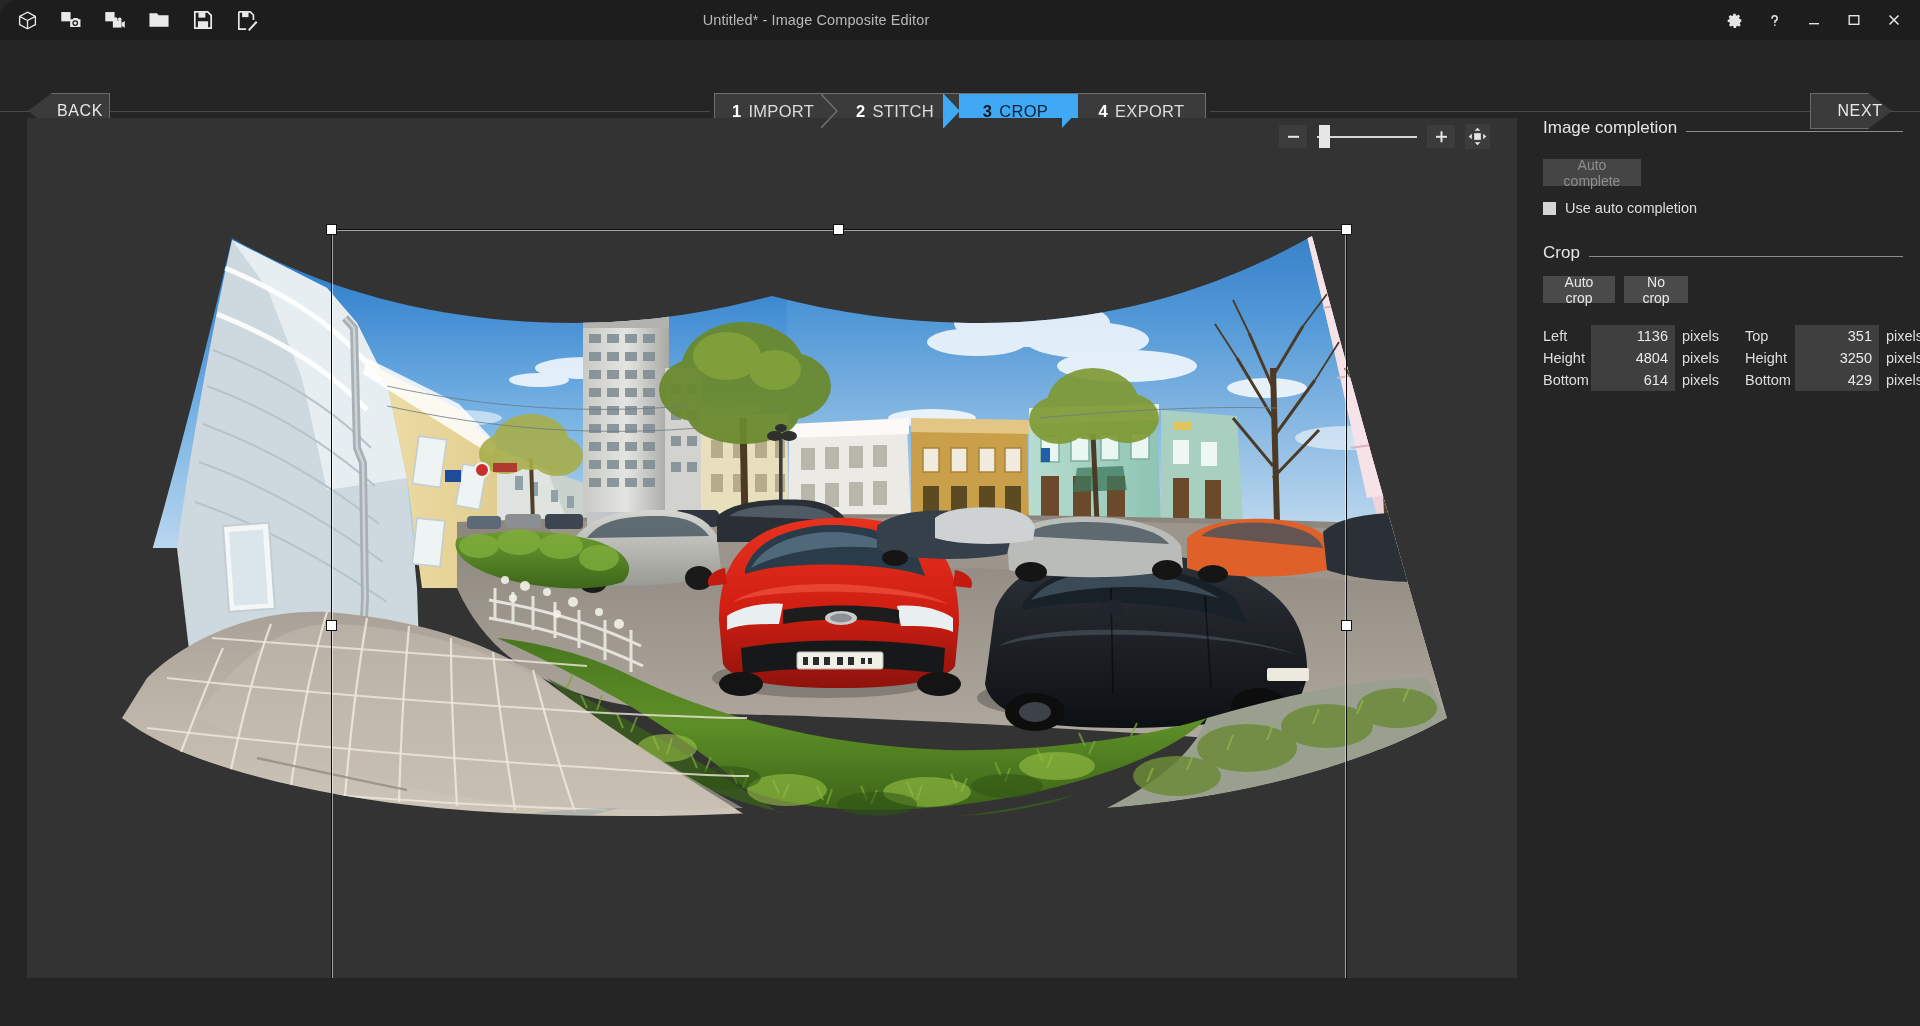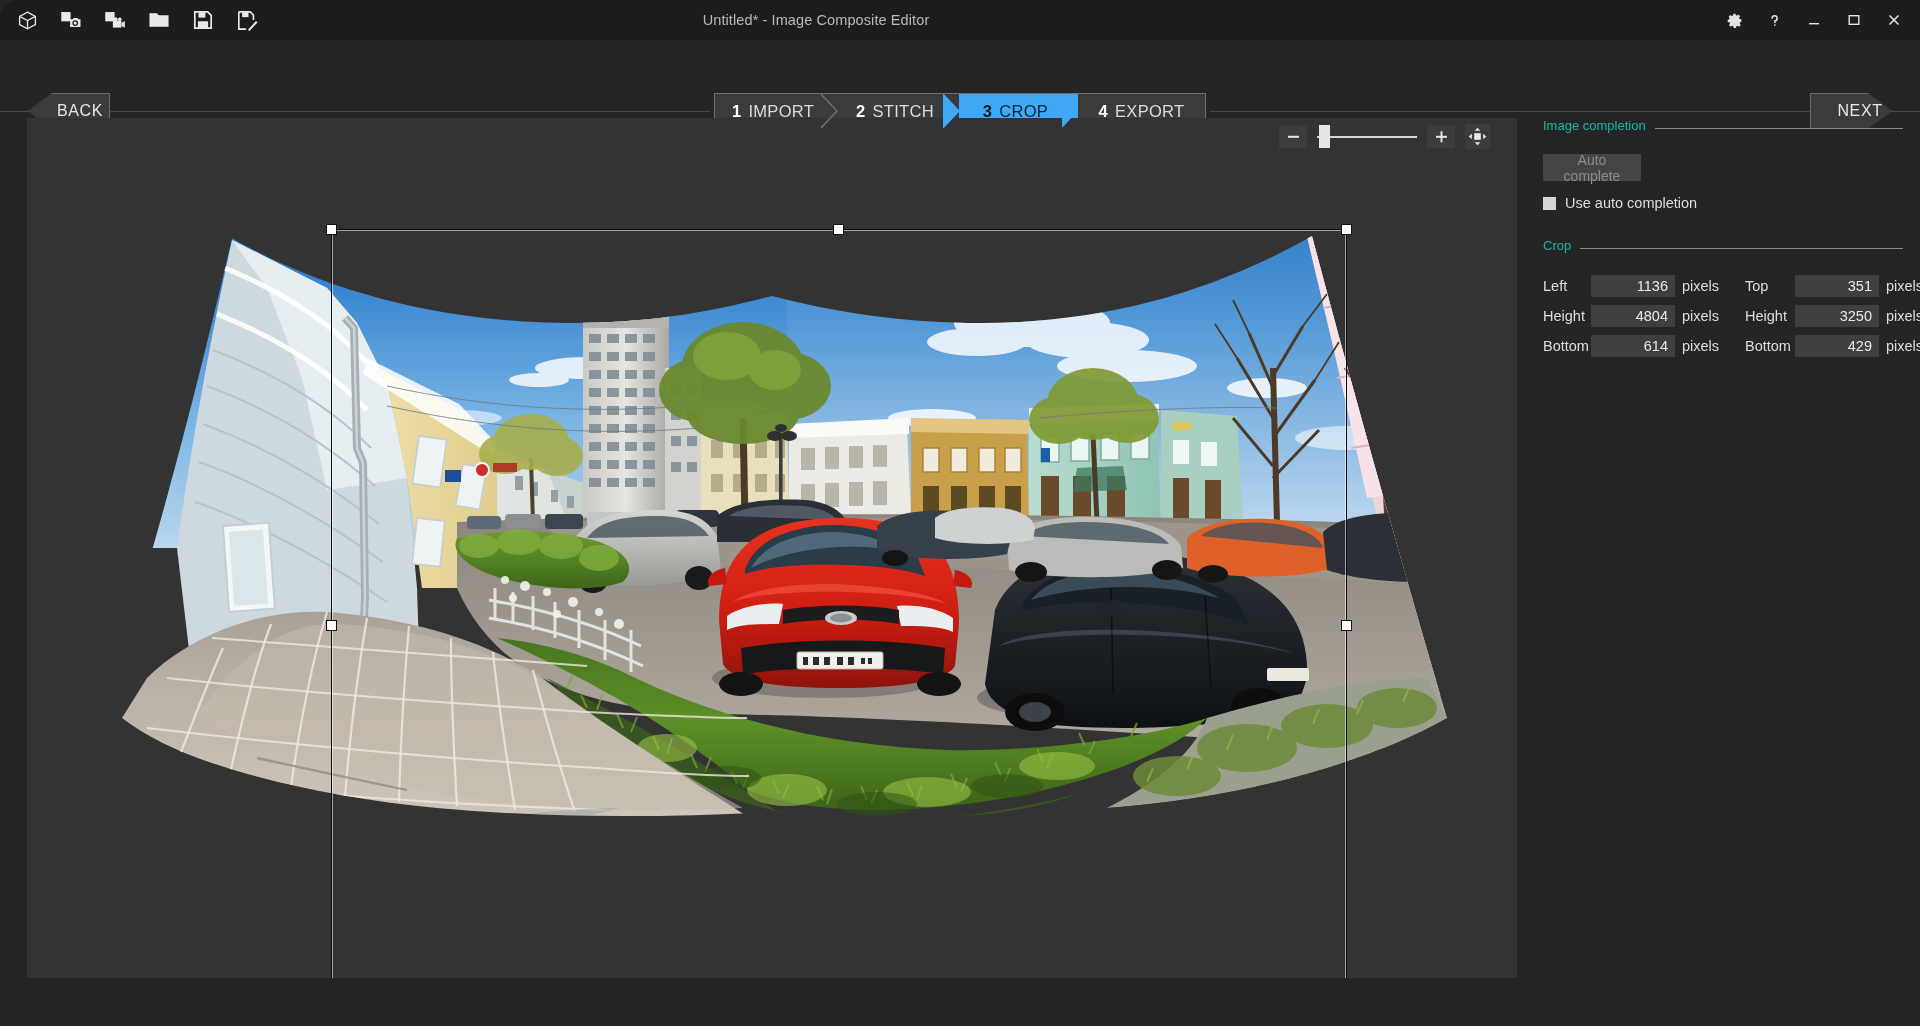--- a/index.html
+++ b/index.html
@@ -143,41 +143,41 @@
   #fitbtn { margin-left:10px; width:25px; height:25px; background:#3c3c3c;
     display:flex; align-items:center; justify-content:center; cursor:pointer; }
 
   
   #panel {
     position:absolute; left:1543px; top:118px; width:360px; height:860px;
   }
   .sec-head {
     display:flex; align-items:center; gap:9px; margin-bottom:13px;
   }
-  .sec-head .t { font-size:13px; color:#14b8a6; white-space:nowrap; }
+  .sec-head .t { font-size:17px; color:#e5e5e5; white-space:nowrap; }
   .sec-head .rule { flex:1; height:1px; background:#8c8c8c; margin-top:6px; }
 
   .btn {
     height:27px; padding:0 12px; background:#4a4a4a; border:none;
     color:#e8e8e8; font-size:14px; font-family:"Liberation Sans",sans-serif;
     cursor:pointer; display:inline-flex; align-items:center; justify-content:center;
   }
   .btn.disabled { color:#8d8d8d; background:#454545; cursor:default;margin-top:8px; }
 
   .chkrow { display:flex; align-items:center; gap:9px; margin-top:14px; cursor:pointer; }
   .chkbox { width:13px; height:13px; background:#d5d5d5; }
   .chklbl { font-size:14.5px; color:#dedede; }
 
   #sec-crop { margin-top:27px; }
   .cropbtns { display:flex; gap:9px; }
 
   #fields {
     margin-top:22px; display:grid;
     grid-template-columns:48px 84px 46px 24px 50px 84px 46px;
-    row-gap:8px; align-items:center;
+    row-gap:0; align-items:center;
   }
   .fl { font-size:14.5px; color:#dedede; }
   .num-in {
     height:22px; background:#3f3f3f; border:none; outline:none;
     color:#e9e9e9; font-size:14.5px; text-align:right;
     font-family:"Liberation Sans",sans-serif; padding-right:7px; width:84px;
   }
   .px { font-size:14.5px; color:#dedede; padding-left:7px; }
 </style>
 </head>
@@ -916,20 +916,24 @@
     <span class="chkbox"></span>
     <span class="chklbl">Use auto completion</span>
   </div>
 
   <div id="sec-crop">
     <div class="sec-head">
       <span class="t">Crop</span>
       <span class="rule"></span>
     </div>
 
+    <div class="cropbtns">
+      <button class="btn" style="width:72px;">Auto crop</button>
+      <button class="btn" style="width:64px;">No crop</button>
+    </div>
 
     <div id="fields">
 
       <span class="fl">Left</span>
       <input class="num-in" value="1136" style="">
       <span class="px">pixels</span>
       <span></span>
       <span class="fl">Top</span>
       <input class="num-in" value="351" style="">
       <span class="px">pixels</span>

